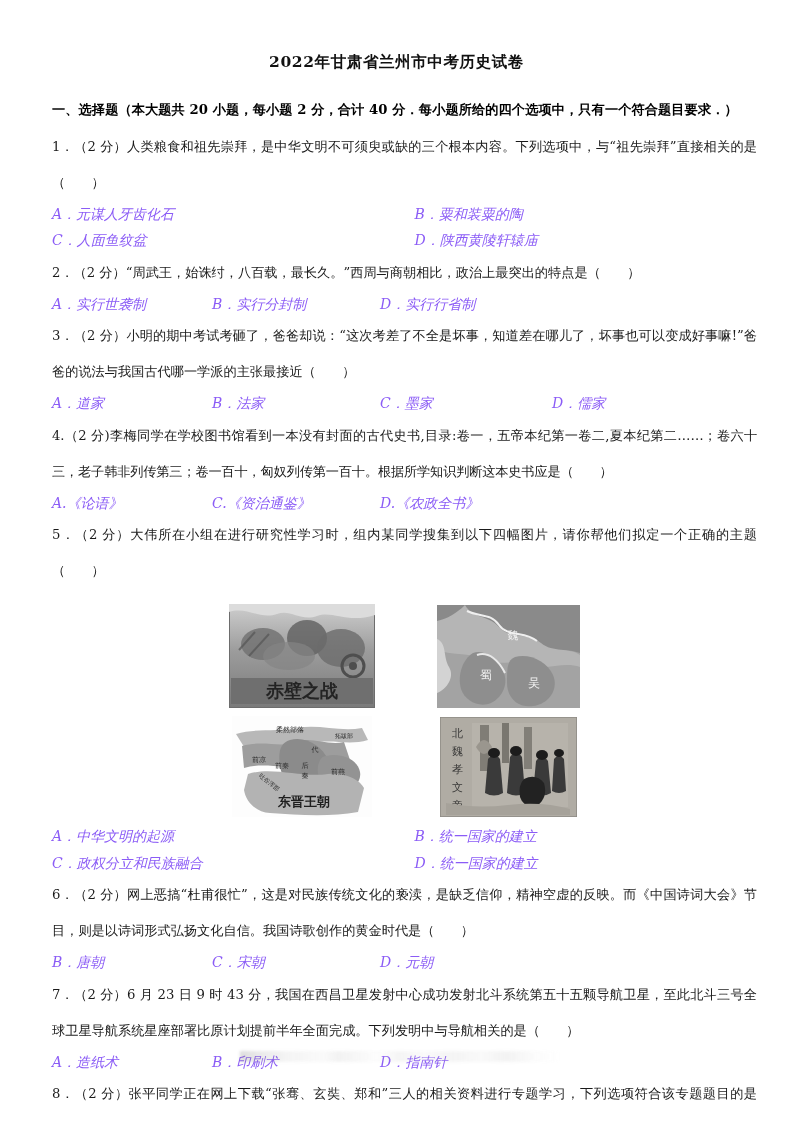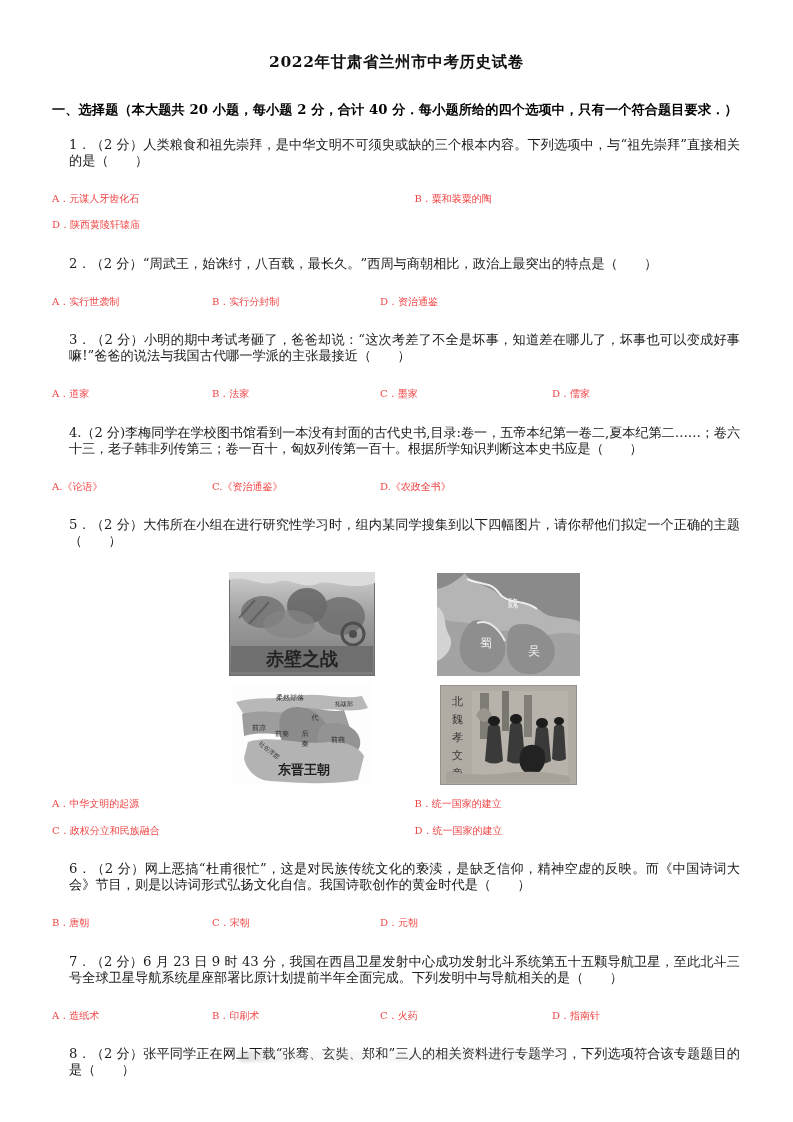--- a/index.html
+++ b/index.html
@@ -41,35 +41,36 @@
     line-height: 1.5;
     color: #000000;
     margin: 0 0 9px 0;
     white-space: nowrap;
   }
   .question {
     margin-bottom: 1px;
   }
   .q-stem {
     font-size: 13.2px;
-    line-height: 16px;
+    line-height: 36px;
     text-align: justify;
     text-justify: inter-ideograph;
     color: #1a1a1a;
-    margin: 17px;
+    margin: 0;
   }
   .q-stem.tight {
     letter-spacing: -0.15px;
   }
   .opts {
     display: flex;
     flex-wrap: wrap;
-    font-size: 10px;
+    font-size: 14px;
     line-height: 26.5px;
-    color: #ef4444;
+    color: #8b5cf6;
+    font-style: italic;
   }
   
   .opts.two-col .opt {
     width: 50%;
     box-sizing: border-box;
   }
   .opts.two-col .opt:nth-child(2n) {
     padding-left: 10px;
   }
   
@@ -140,30 +141,31 @@
 
   <div class="content">
 
     <div class="section-head">一、选择题（本大题共 20 小题，每小题 2 分，合计 40 分．每小题所给的四个选项中，只有一个符合题目要求．）</div>
 
     <div class="question">
       <p class="q-stem">1．（2 分）人类粮食和祖先崇拜，是中华文明不可须臾或缺的三个根本内容。下列选项中，与“祖先崇拜”直接相关的是（　　）</p>
       <div class="opts two-col">
         <div class="opt">A．元谋人牙齿化石</div>
         <div class="opt">B．粟和装粟的陶</div>
+        <div class="opt">C．人面鱼纹盆</div>
         <div class="opt">D．陕西黄陵轩辕庙</div>
       </div>
     </div>
 
     <div class="question">
       <p class="q-stem">2．（2 分）“周武王，始诛纣，八百载，最长久。”西周与商朝相比，政治上最突出的特点是（　　）</p>
       <div class="opts four-col">
         <div class="opt">A．实行世袭制</div>
         <div class="opt">B．实行分封制</div>
-        <div class="opt">D．资治通鉴</div>
+        <div class="opt">D．实行行省制</div>
       </div>
     </div>
 
     <div class="question">
       <p class="q-stem">3．（2 分）小明的期中考试考砸了，爸爸却说：“这次考差了不全是坏事，知道差在哪儿了，坏事也可以变成好事嘛!”爸爸的说法与我国古代哪一学派的主张最接近（　　）</p>
       <div class="opts four-col">
         <div class="opt">A．道家</div>
         <div class="opt">B．法家</div>
         <div class="opt">C．墨家</div>
         <div class="opt">D．儒家</div>
@@ -294,21 +296,20 @@
         <div class="opt">C．宋朝</div>
         <div class="opt">D．元朝</div>
       </div>
     </div>
 
     <div class="question">
       <p class="q-stem">7．（2 分）6 月 23 日 9 时 43 分，我国在西昌卫星发射中心成功发射北斗系统第五十五颗导航卫星，至此北斗三号全球卫星导航系统星座部署比原计划提前半年全面完成。下列发明中与导航相关的是（　　）</p>
       <div class="opts four-col">
         <div class="opt">A．造纸术</div>
         <div class="opt">B．印刷术</div>
-        <div class="opt">C．火药</div>
         <div class="opt">D．指南针</div>
       </div>
     </div>
 
     <div class="question">
       <p class="q-stem">8．（2 分）张平同学正在网上下载“张骞、玄奘、郑和”三人的相关资料进行专题学习，下列选项符合该专题题目的是（　　）</p>
     </div>
 
   </div>
 

